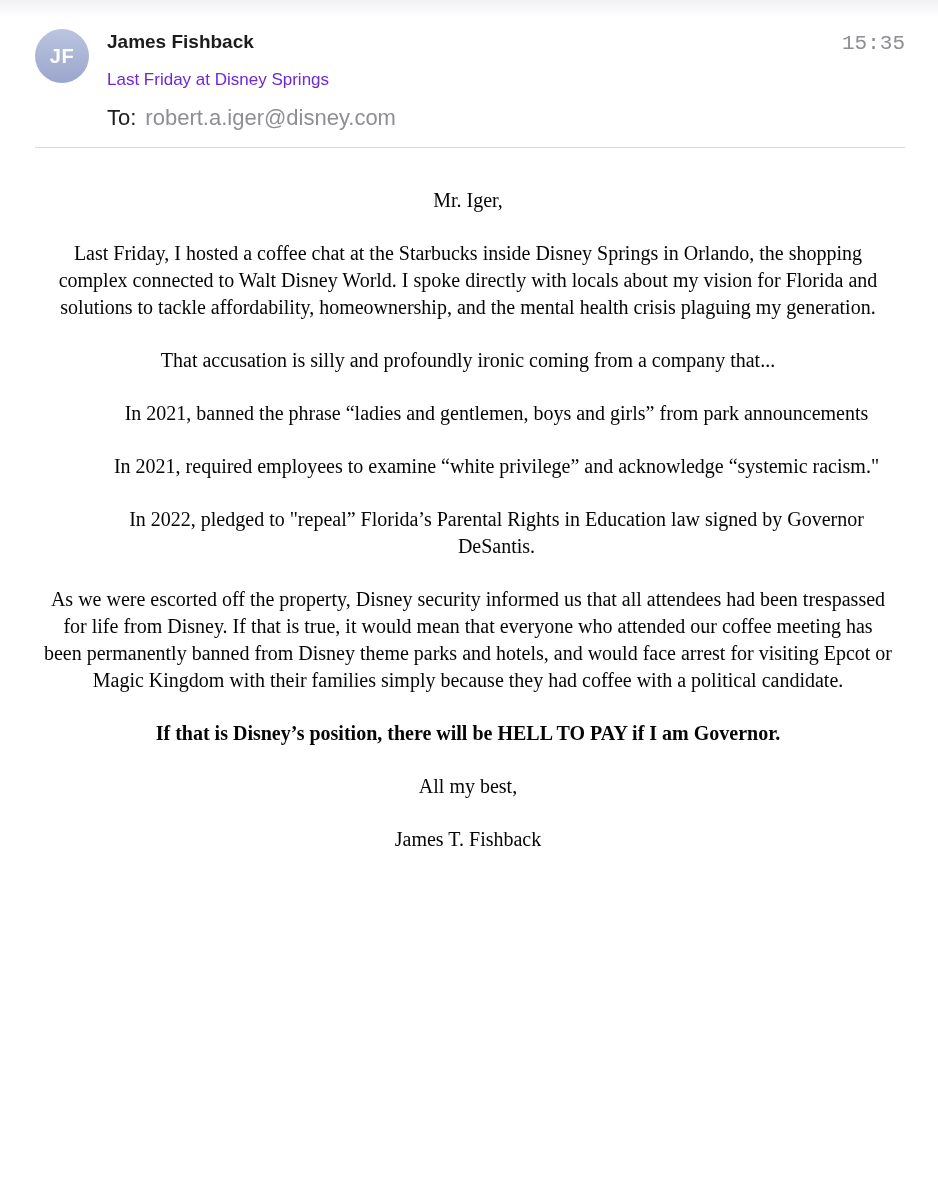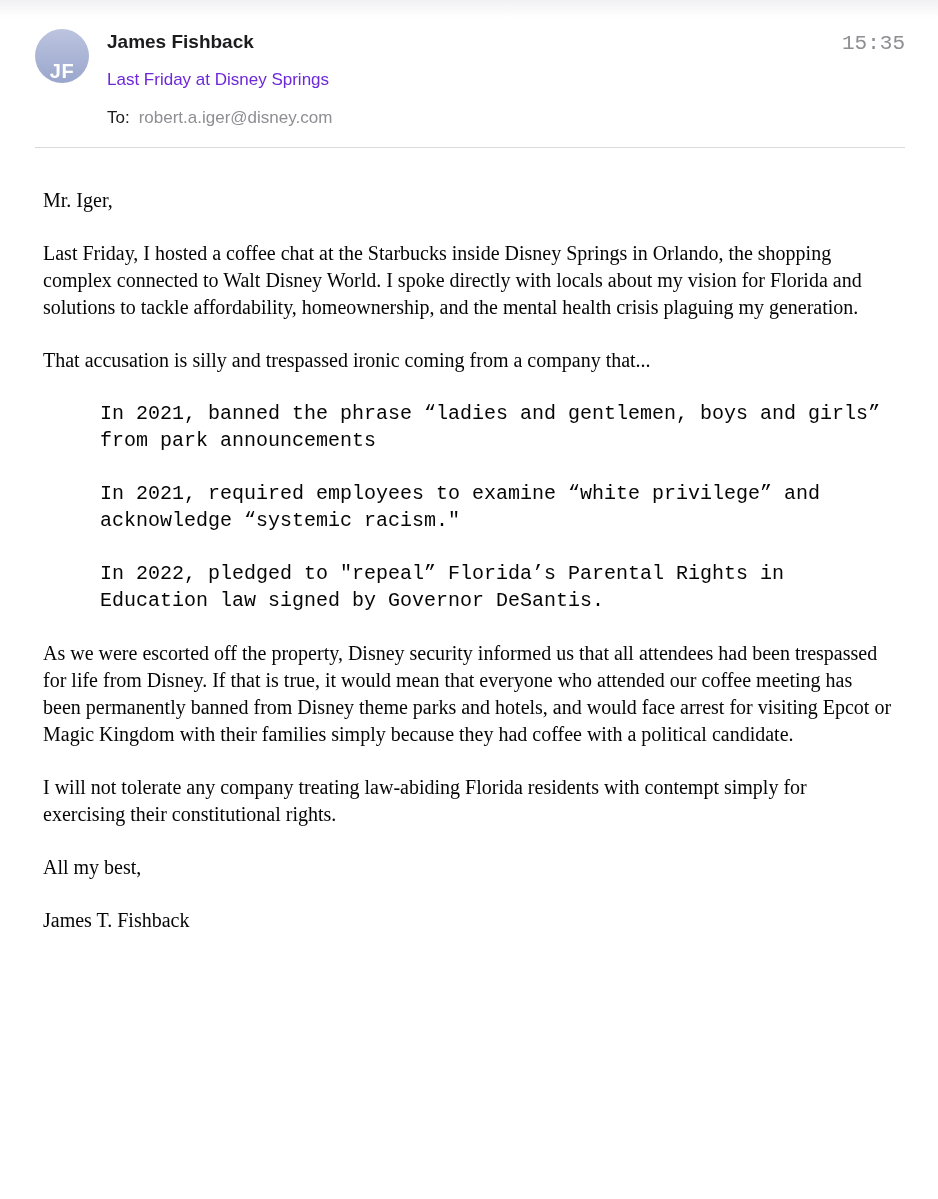--- a/index.html
+++ b/index.html
@@ -31,21 +31,21 @@
   .header-row {
     display: flex;
     align-items: flex-start;
   }
   .avatar {
     width: 54px;
     height: 54px;
     border-radius: 50%;
     background: linear-gradient(180deg, #bcc4df 0%, #9aa6cc 100%);
     display: flex;
-    align-items: flex-end;
+    align-items: center;
     justify-content: center;
     flex: 0 0 auto;
   }
   .avatar-initials {
     color: #ffffff;
     font-size: 20px;
     font-weight: 600;
     letter-spacing: 0.5px;
   }
   .header-text {
@@ -60,21 +60,21 @@
     margin-bottom: 16px;
   }
   .subject-line {
     font-size: 17px;
     font-weight: 400;
     color: #6d28d9;
     line-height: 22px;
     margin-bottom: 16px;
   }
   .to-line {
-    font-size: 17px;
+    font-size: 22px;
     line-height: 21px;
     display: flex;
   }
   .to-label {
     color: #1c1c1e;
     margin-right: 9px;
   }
   .to-address {
     color: #8e8e93;
   }
@@ -96,24 +96,24 @@
   
   .email-body {
     padding: 39px 45px 0 35px;
     font-family: "Liberation Serif", serif;
     font-size: 20px;
     line-height: 27px;
     color: #050505;
   }
   .email-body .para {
     margin: 0 0 26px 8px;
+    text-align: center;
   }
   .email-body .para.indented {
     margin-left: 65px;
-    font-family: Liberation Mono, monospace;
   }
   .email-body .para.bold {
     font-weight: 700;
   }
 </style>
 </head>
 <body>
 
 <div class="top-fade"></div>
 
@@ -131,21 +131,21 @@
       </div>
     </div>
   </div>
   <span class="timestamp">15:35</span>
   <div class="header-divider"></div>
 </div>
 
 <div class="email-body">
     <p class="para">Mr. Iger,</p>
     <p class="para">Last Friday, I hosted a coffee chat at the Starbucks inside Disney Springs in Orlando, the shopping complex connected to Walt Disney World. I spoke directly with locals about my vision for Florida and solutions to tackle affordability, homeownership, and the mental health crisis plaguing my generation.</p>
-    <p class="para">That accusation is silly and trespassed ironic coming from a company that...</p>
+    <p class="para">That accusation is silly and profoundly ironic coming from a company that...</p>
     <p class="para indented">In 2021, banned the phrase “ladies and gentlemen, boys and girls” from park announcements</p>
     <p class="para indented">In 2021, required employees to examine “white privilege” and acknowledge “systemic racism."</p>
     <p class="para indented">In 2022, pledged to "repeal” Florida’s Parental Rights in Education law signed by Governor DeSantis.</p>
     <p class="para">As we were escorted off the property, Disney security informed us that all attendees had been trespassed for life from Disney. If that is true, it would mean that everyone who attended our coffee meeting has been permanently banned from Disney theme parks and hotels, and would face arrest for visiting Epcot or Magic Kingdom with their families simply because they had coffee with a political candidate.</p>
-    <p class="para">I will not tolerate any company treating law-abiding Florida residents with contempt simply for exercising their constitutional rights.</p>
+    <p class="para bold">If that is Disney’s position, there will be HELL TO PAY if I am Governor.</p>
     <p class="para">All my best,</p>
     <p class="para">James T. Fishback</p>
   </div>
 
 </body></html>

